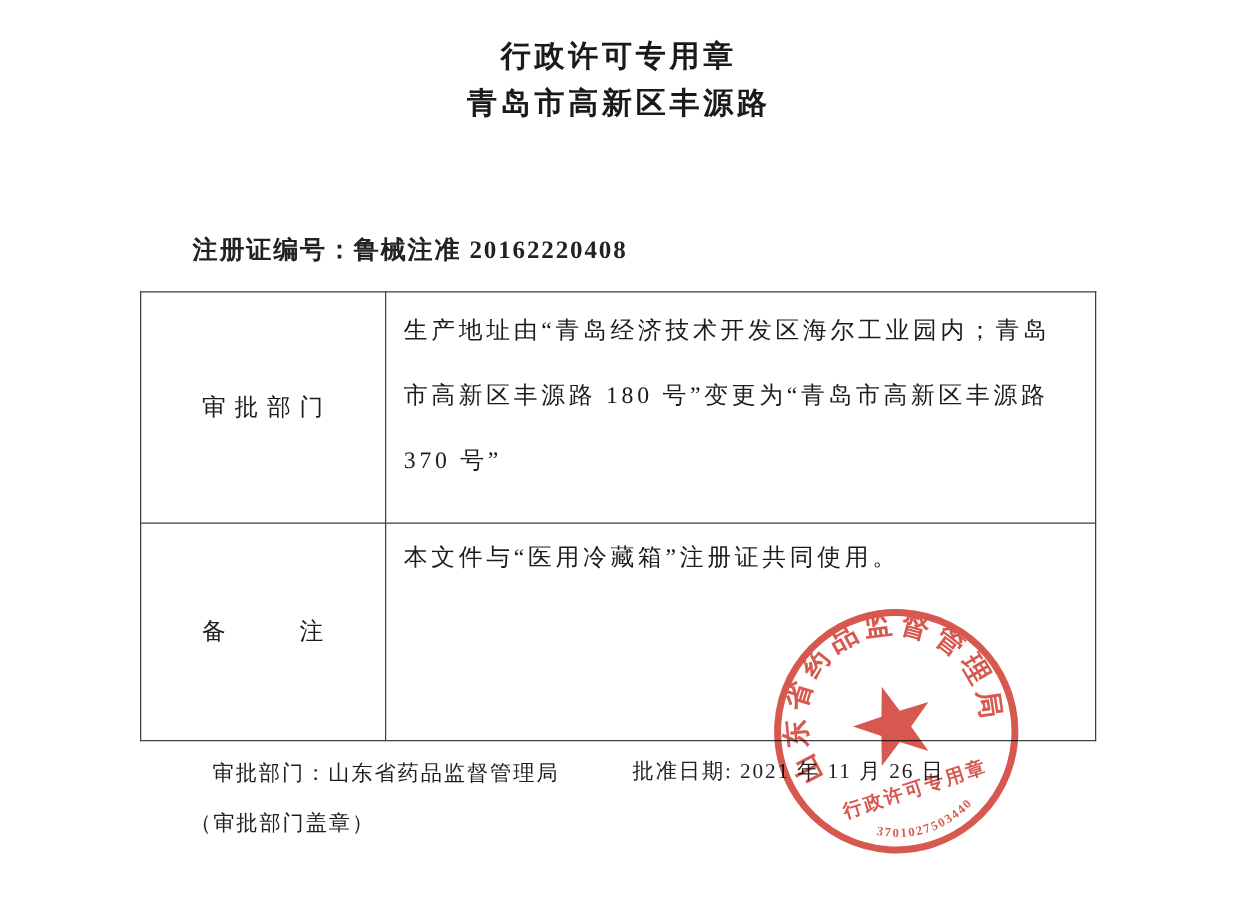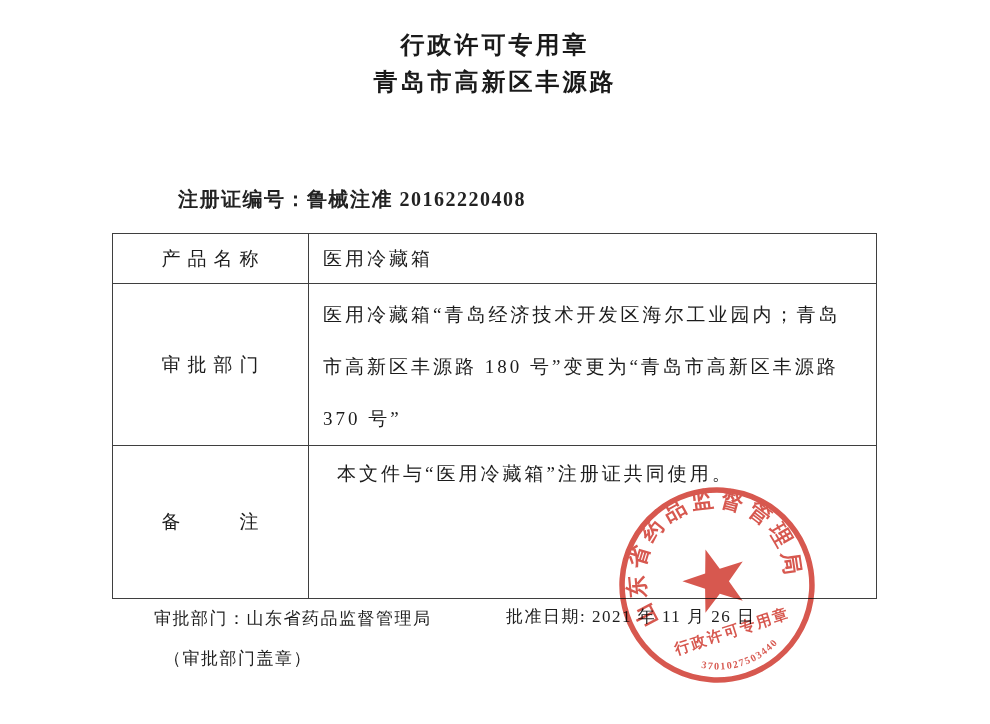--- a/index.html
+++ b/index.html
@@ -16,21 +16,21 @@
   .doc-title {
     position: absolute; left: 0; width: 100%;
     text-align: center;
     font-size: 24px; font-weight: bold; letter-spacing: 3px;
     color: #1a1a1a;
   }
   .doc-title.line1 { top: 29px; }
   .doc-title.line2 { top: 66px; }
 
   .reg-line {
-    position: absolute; left: 178px; top: 186px;
+    position: absolute; left: 154px; top: 186px;
     font-size: 20px; font-weight: 600; letter-spacing: 1.5px;
     color: #222;
   }
 
   table.info-table {
     position: absolute; left: 112px; top: 233px;
     width: 765px; height: 360px;
     border-collapse: collapse; table-layout: fixed;
   }
   table.info-table td {
@@ -45,24 +45,24 @@
     padding-left: 7px; 
   }
   td.content-cell { padding: 0 12px 0 14px; letter-spacing: 3px; }
   tr.row-product { height: 50px; }
   tr.row-product td.content-cell { vertical-align: middle; }
   tr.row-change { height: 157px; }
   tr.row-change td.content-cell { vertical-align: top; padding-top: 5px; }
   tr.row-change .line { line-height: 52px; white-space: nowrap; }
   tr.row-remark { height: 153px; }
   tr.row-remark td.content-cell { vertical-align: top; padding-top: 14px; }
-  tr.row-remark .line { line-height: 28px; margin-left: 14px; }
+  tr.row-remark .line { line-height: 28px; }
 
-  .footer-dept { position: absolute; left: 154px; top: 607px; font-size: 17px; letter-spacing: 1.5px; }
-  .footer-seal-note { position: absolute; left: 164px; top: 647px; font-size: 17px; letter-spacing: 1.5px; }
+  .footer-dept { position: absolute; left: 170px; top: 607px; font-size: 17px; letter-spacing: 1.5px; }
+  .footer-seal-note { position: absolute; left: 152px; top: 647px; font-size: 17px; letter-spacing: 1.5px; }
   .footer-date { position: absolute; left: 506px; top: 605px; font-size: 17px; letter-spacing: 1.5px; }
 
   .stamp {
     position: absolute; left: 616px; top: 484px;
     width: 202px; height: 202px;
     transform: rotate(-18deg);
     opacity: 0.85;
     mix-blend-mode: multiply;
   }
   .stamp .ring { fill: none; stroke: var(--stamp-color); stroke-width: 5.5; }
@@ -83,30 +83,24 @@
 
   <div class="doc-title line1">行政许可专用章</div>
   <div class="doc-title line2">青岛市高新区丰源路</div>
 
   <div class="reg-line">
     <span>注册证编号：</span><span>鲁械注准 20162220408</span>
   </div>
 
   <table class="info-table">
     <tbody>
-        <tr class="row-product">
-      <td class="label-cell">产品名称</td>
-      <td class="content-cell">
-        <div class="line">医用冷藏箱</div>
-      </td>
-    </tr>
     <tr class="row-change">
       <td class="label-cell">审批部门</td>
       <td class="content-cell">
-        <div class="line">医用冷藏箱“青岛经济技术开发区海尔工业园内；青岛</div>
+        <div class="line">生产地址由“青岛经济技术开发区海尔工业园内；青岛</div>
         <div class="line">市高新区丰源路 180 号”变更为“青岛市高新区丰源路</div>
         <div class="line">370 号”</div>
       </td>
     </tr>
     <tr class="row-remark">
       <td class="label-cell">备　　注</td>
       <td class="content-cell">
         <div class="line">本文件与“医用冷藏箱”注册证共同使用。</div>
       </td>
     </tr>

